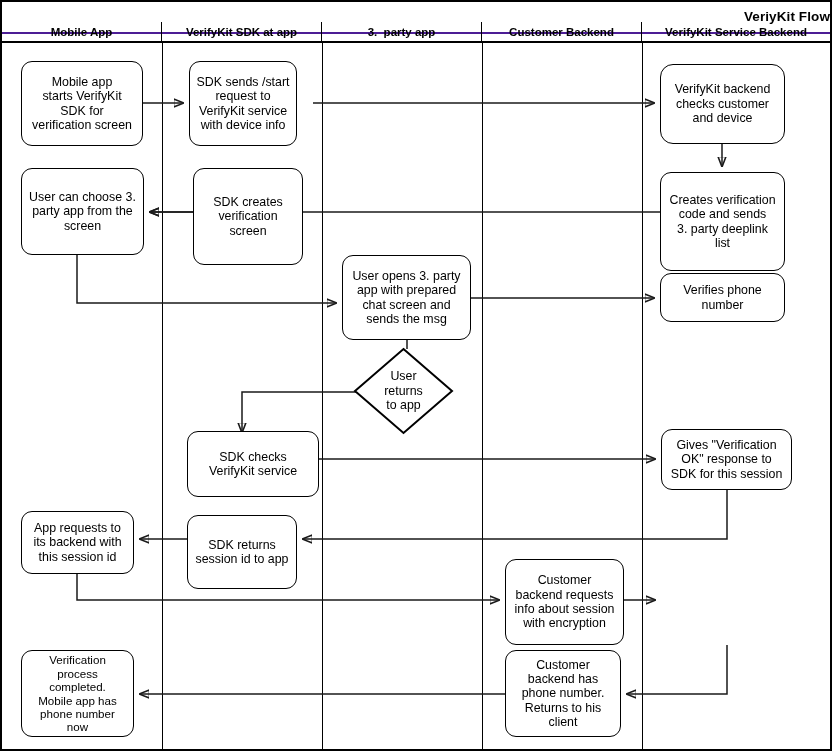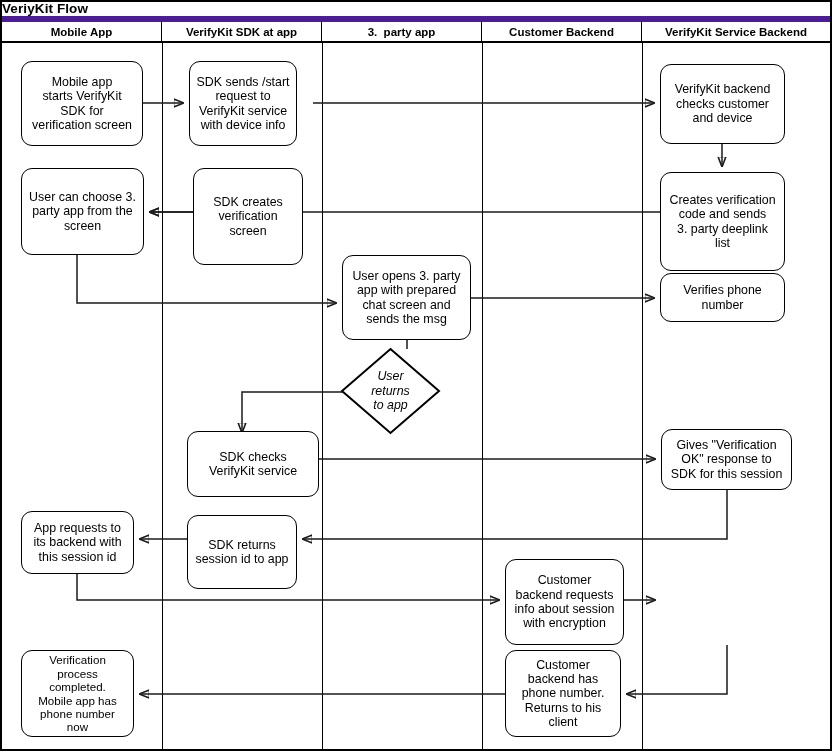--- a/index.html
+++ b/index.html
@@ -18,26 +18,26 @@
     background: #ffffff;
     box-sizing: border-box;
     border: 2px solid #000000;
     overflow: hidden;
   }
   
   .title-bar {
     position: absolute;
     left: 0; top: 0;
     width: 828px;
-    height: 20px;
-    border-bottom: 6px solid #4c1d95;
-    box-sizing: border-box;
-    display: flex;
-    align-items: center;
-    justify-content: flex-start;
+    height: 32px;
+    border-bottom: 2px solid #4c1d95;
+    box-sizing: border-box;
+    display: flex;
+    align-items: center;
+    justify-content: flex-end;
   }
   .title-bar .title-text {
     font-size: 13.5px;
     font-weight: bold;
     letter-spacing: 0.1px;
     color: #000;
     line-height: 1;
   }
   
   .lane-header-row {
@@ -201,21 +201,21 @@
   <div class="node" style="left:19px;top:59px;width:122px;height:85px;">Mobile app
 starts VerifyKit
 SDK for
 verification screen</div>
 
   <div class="node" style="left:187px;top:59px;width:108px;height:85px;">SDK sends /start
 request to
 VerifyKit service
 with device info</div>
 
-  <div class="node" style="left:658px;top:62px;width:125px;height:80px;">VerifyKit backend
+  <div class="node" style="left:658px;top:62px;width:125px;height:80px;border-radius:13px;">VerifyKit backend
 checks customer
 and device</div>
 
   <div class="node" style="left:19px;top:166px;width:123px;height:87px;">User can choose 3.
 party app from the
 screen</div>
 
   <div class="node" style="left:191px;top:166px;width:110px;height:97px;">SDK creates
 verification
 screen</div>
@@ -226,21 +226,21 @@
 list</div>
 
   <div class="node" style="left:340px;top:253px;width:129px;height:85px;">User opens 3. party
 app with  prepared
 chat screen and
 sends the msg</div>
 
   <div class="node" style="left:658px;top:271px;width:125px;height:49px;">Verifies phone
 number</div>
 
-  <div class="diamond-wrap" style="left:338px;top:345px;width:101px;height:88px;font-style:italic;">
+  <div class="diamond-wrap" style="left:351px;top:345px;width:101px;height:88px;">
     <svg width="101" height="88" viewBox="0 0 101 88">
       <polygon points="50.5,2 99,44 50.5,86 2,44" fill="#ffffff" stroke="#000000" stroke-width="2"></polygon>
     </svg>
     <div class="diamond-label">User
 returns
 to app</div>
   </div>
 
   <div class="node" style="left:185px;top:429px;width:132px;height:66px;">SDK checks
 VerifyKit service</div>

